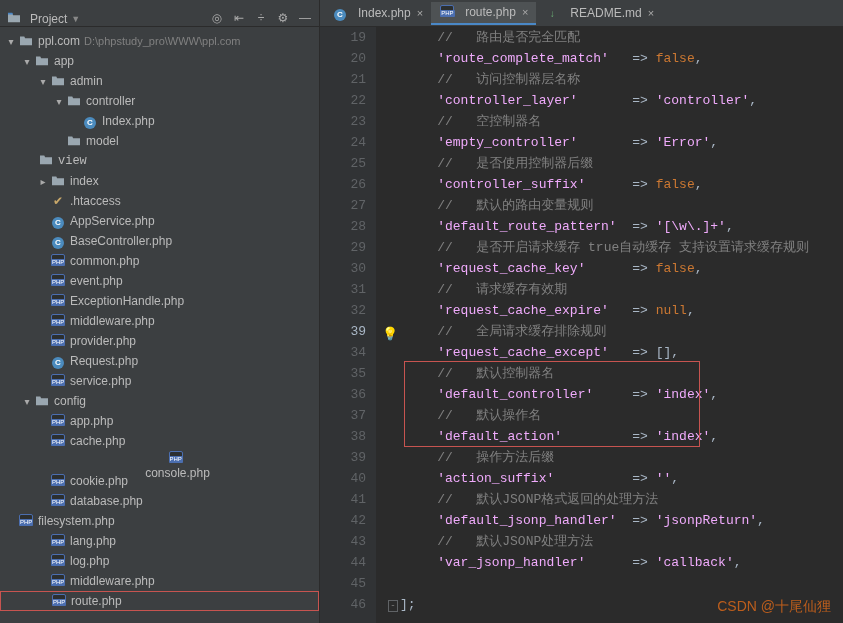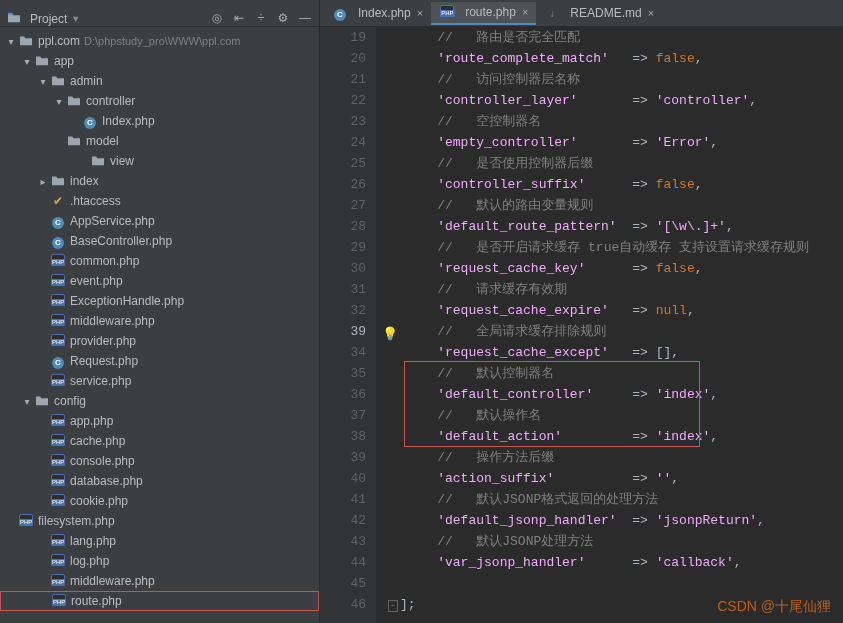--- a/index.html
+++ b/index.html
@@ -116,21 +116,21 @@
             <span class="row-icon"><span class="ico-php-c">C</span></span>
             <span class="row-label">Index.php</span>
           </div>
           <div class="tree-row" style="padding-left: 52px;">
             <span class="arrow none"></span>
             <span class="row-icon"><svg width="14" height="12" viewBox="0 0 16 14">
                 <path fill="#9aa7b0" d="M1 3h5l1 2h8v8H1z"></path>
               </svg></span>
             <span class="row-label">model</span>
           </div>
-          <div class="tree-row" style="padding-left: 76px;">
+          <div class="tree-row" style="padding-left: 24px; font-family: Liberation Mono, monospace;">
             <span class="arrow none"></span>
             <span class="row-icon"><svg width="14" height="12" viewBox="0 0 16 14">
                 <path fill="#9aa7b0" d="M1 3h5l1 2h8v8H1z"></path>
               </svg></span>
             <span class="row-label">view</span>
           </div>
           <div class="tree-row" style="padding-left: 36px;">
             <span class="arrow right"></span>
             <span class="row-icon"><svg width="14" height="12" viewBox="0 0 16 14">
                 <path fill="#9aa7b0" d="M1 3h5l1 2h8v8H1z"></path>
@@ -197,34 +197,34 @@
           <div class="tree-row" style="padding-left: 36px;">
             <span class="arrow none"></span>
             <span class="row-icon"><span class="ico-php2"></span></span>
             <span class="row-label">app.php</span>
           </div>
           <div class="tree-row" style="padding-left: 36px;">
             <span class="arrow none"></span>
             <span class="row-icon"><span class="ico-php2"></span></span>
             <span class="row-label">cache.php</span>
           </div>
-          <div class="tree-row" style="padding-left: 36px;">
+          <div class="tree-row" style="padding-left: 36px; flex-direction: column;">
             <span class="arrow none"></span>
             <span class="row-icon"><span class="ico-php2"></span></span>
             <span class="row-label">console.php</span>
           </div>
           <div class="tree-row" style="padding-left: 36px;">
             <span class="arrow none"></span>
             <span class="row-icon"><span class="ico-php2"></span></span>
+            <span class="row-label">cookie.php</span>
+          </div>
+          <div class="tree-row" style="padding-left: 36px;">
+            <span class="arrow none"></span>
+            <span class="row-icon"><span class="ico-php2"></span></span>
             <span class="row-label">database.php</span>
-          </div>
-          <div class="tree-row" style="padding-left: 36px;">
-            <span class="arrow none"></span>
-            <span class="row-icon"><span class="ico-php2"></span></span>
-            <span class="row-label">cookie.php</span>
           </div>
           <div class="tree-row" style=" align-items: center;">
             <span class="arrow none"></span>
             <span class="row-icon"><span class="ico-php2"></span></span>
             <span class="row-label">filesystem.php</span>
           </div>
           <div class="tree-row" style="padding-left: 36px;">
             <span class="arrow none"></span>
             <span class="row-icon"><span class="ico-php2"></span></span>
             <span class="row-label">lang.php</span>

